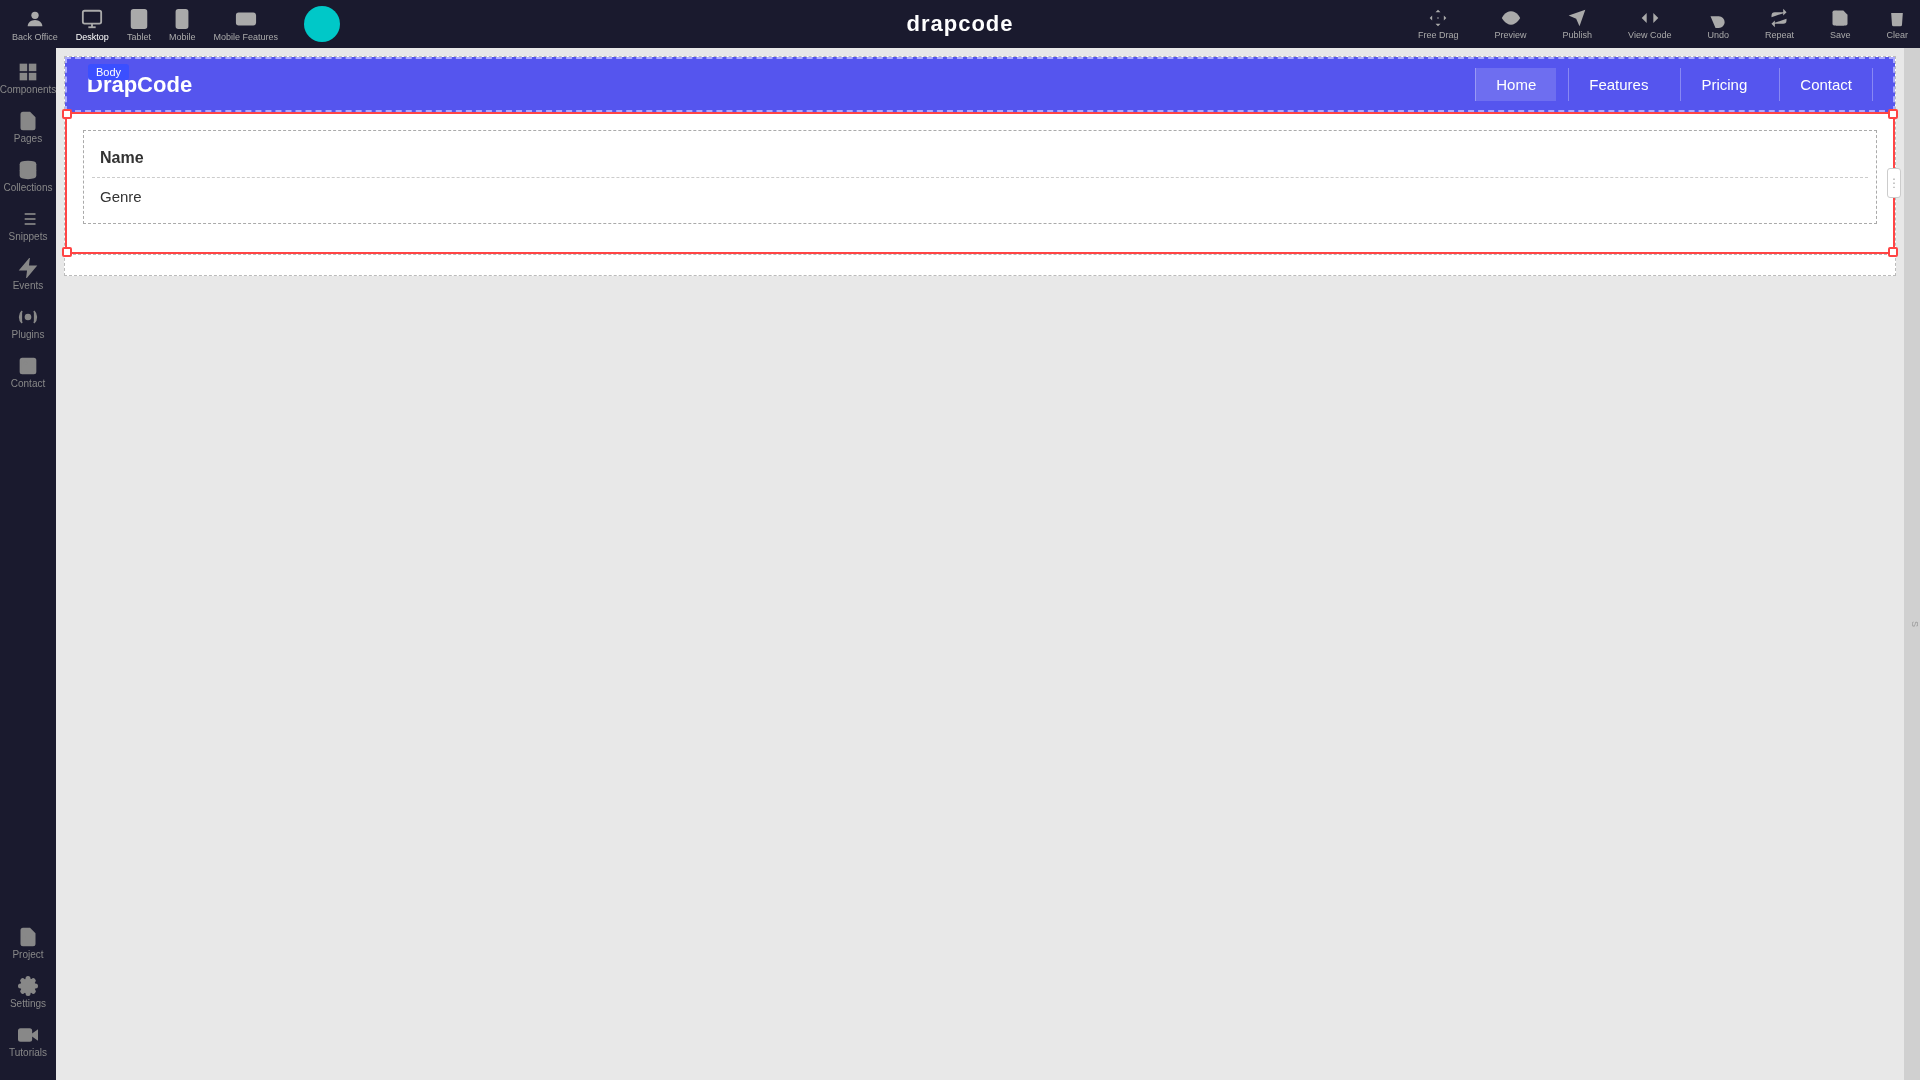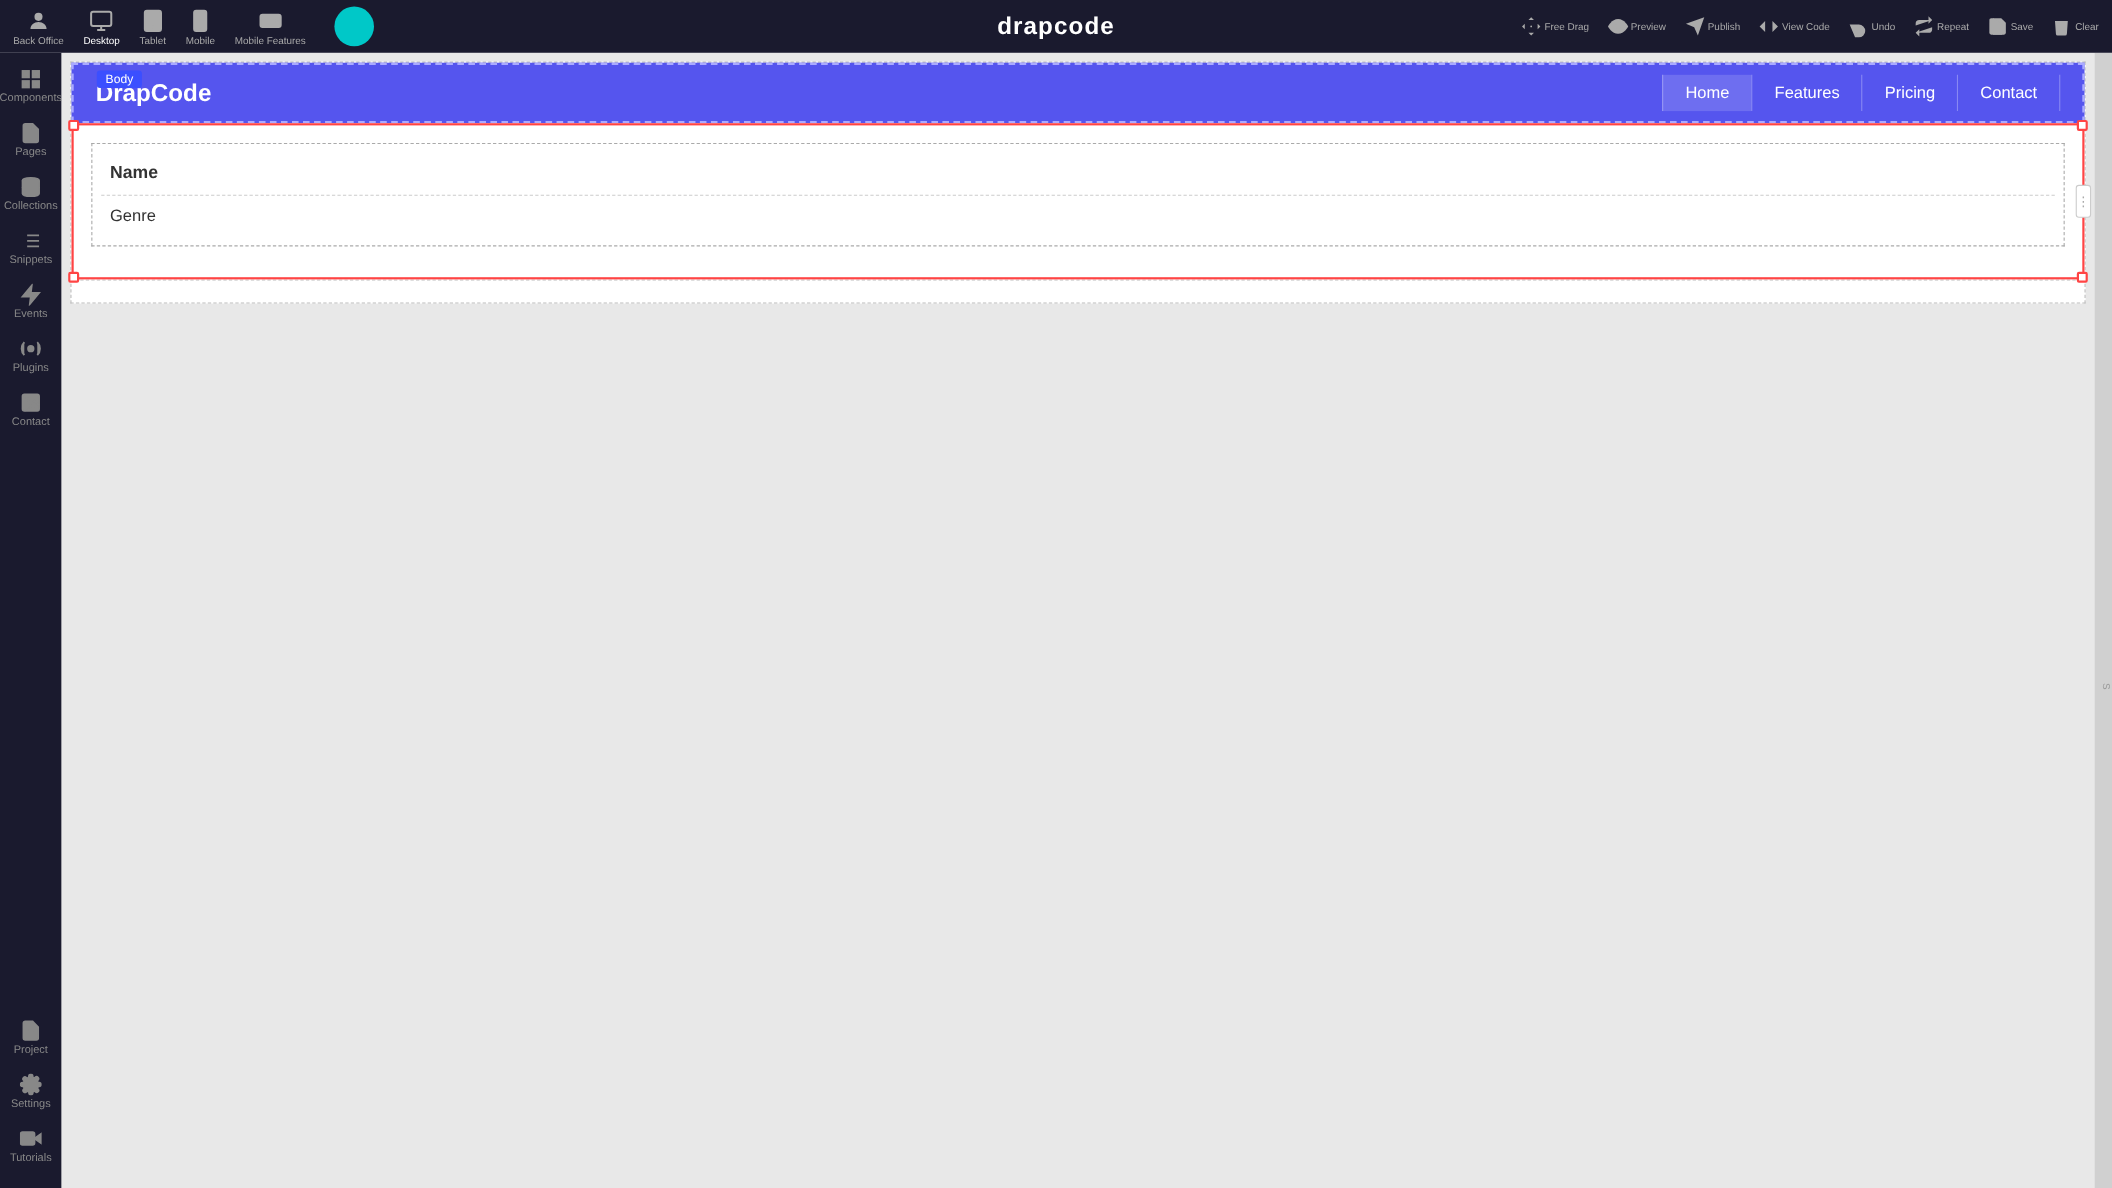--- a/index.html
+++ b/index.html
@@ -29,26 +29,27 @@
       font-weight: bold;
       letter-spacing: 1px;
     }
     .toolbar-right {
       display: flex;
       align-items: center;
       gap: 16px;
     }
     .toolbar-icon-btn {
       display: flex;
-      flex-direction: row;
+      flex-direction: column;
       align-items: center;
       color: #aaa;
       font-size: 9px;
       cursor: pointer;
       gap: 2px;
+      margin-left: 20px;
     }
     .toolbar-icon-btn svg { width: 20px; height: 20px; fill: #aaa; }
 
     .device-btn {
       display: flex;
       flex-direction: column;
       align-items: center;
       color: #aaa;
       font-size: 9px;
       cursor: pointer;
@@ -163,21 +164,21 @@
       border: 2px dashed #aaaaff;
       position: relative;
     }
     .preview-navbar .brand {
       color: white;
       font-size: 22px;
       font-weight: bold;
     }
     .preview-navbar .nav-links {
       display: flex;
-      gap: 0;
+      gap: 12px;
       padding-left: 32px;
     }
     .preview-navbar .nav-link {
       color: white;
       font-size: 15px;
       padding: 8px 20px;
       border-left: 1px solid rgba(255,255,255,0.3);
       cursor: pointer;
     }
     .preview-navbar .nav-link.active {

